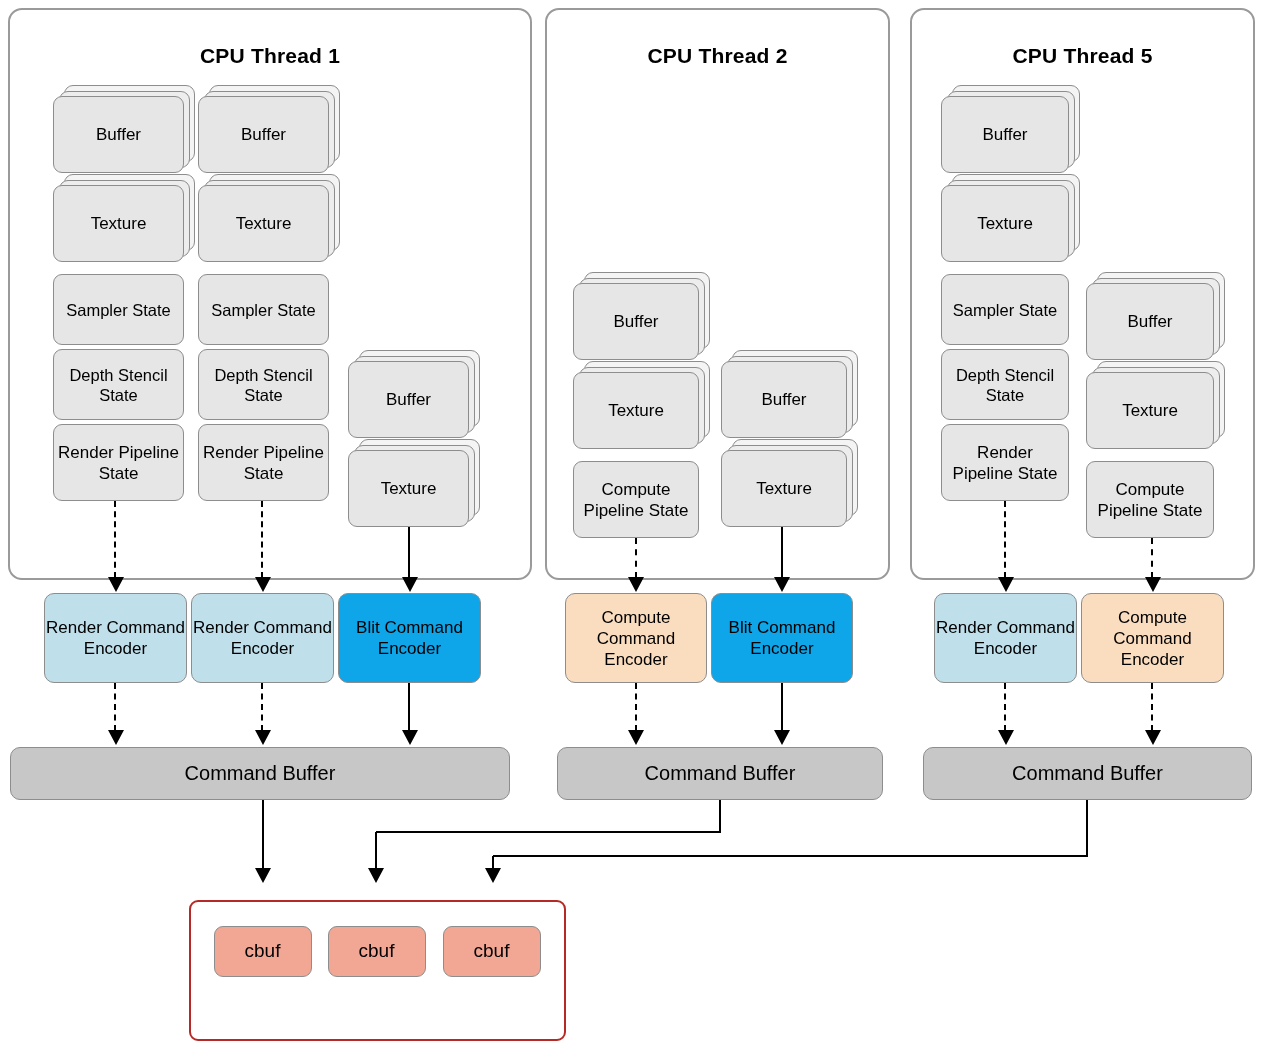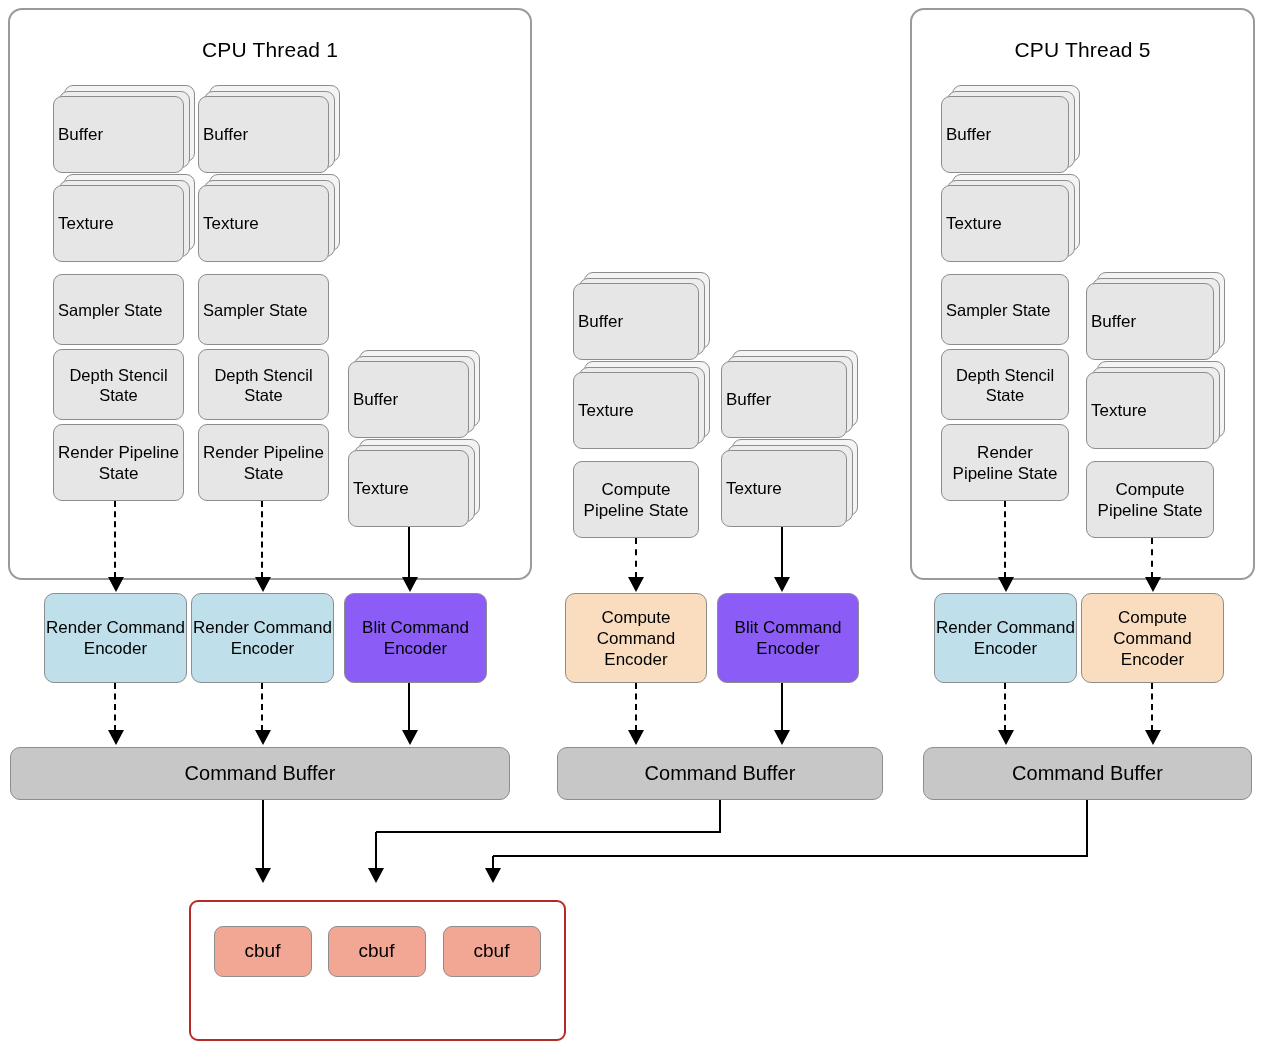--- a/index.html
+++ b/index.html
@@ -18,24 +18,24 @@
   .thread-panel{
     position:absolute;
     border:2px solid #9a9a9a;
     border-radius:14px;
     background:#ffffff;
     box-sizing:border-box;
   }
   .thread-title{
     position:absolute;
     left:0;right:0;
-    top:28px;
+    top:34px;
     text-align:center;
     font-size:21px;
-    font-weight:normal;
+    font-weight:bold;
     letter-spacing:0.2px;
   }
 
   
   .res{
     position:absolute;
     box-sizing:border-box;
   }
   .res .face,
   .res .sh{
@@ -44,20 +44,21 @@
     border:1.6px solid #8d8d8d;
     border-radius:9px;
     background:#e6e6e6;
   }
   .res .sh{background:#ededed;}
   .res .sh2{background:#f4f4f4;}
   .res .face{
     left:0;
     display:flex;
     align-items:center;
+    justify-content:center;
     text-align:center;
     background:#e6e6e6;
   }
   .res .lbl{
     font-size:17px;
     line-height:21px;
     padding:0 4px;
   }
   .res.small .lbl{font-size:16.5px;line-height:20px;}
 
@@ -69,21 +70,21 @@
     border-radius:10px;
     display:flex;
     align-items:center;
     justify-content:center;
     text-align:center;
     font-size:17px;
     line-height:21px;
   }
   .enc.render{background:#bfdfeb;}
   .enc.compute{background:#fadcbf;}
-  .enc.blit{background:#8b5cf6;margin-left:6px;}
+  .enc.blit{background:#0ea5e9;}
 
   
   .cbuf-bar{
     position:absolute;
     box-sizing:border-box;
     border:1.6px solid #8d8d8d;
     border-radius:10px;
     background:#c7c7c7;
     display:flex;
     align-items:center;
@@ -230,20 +231,23 @@
     </div>
     <div class="vline dashed" style="left: 261.2px; top: 683px; height: 48px;"></div>
     <div class="arrowhead" style="left: 254.5px; top: 730px;"></div>
     <div class="enc blit" style="left: 338px; top: 593px; width: 143px; height: 90px;">
       <div>Blit Command Encoder</div>
     </div>
     <div class="vline" style="left: 408.2px; top: 683px; height: 48px;"></div>
     <div class="arrowhead" style="left: 401.5px; top: 730px;"></div>
     <div class="cbuf-bar" style="left: 10px; top: 747px; width: 500px; height: 53px;">
       <div>Command Buffer</div>
+    </div>
+    <div class="thread-panel" style="left: 545px; top: 8px; width: 345px; height: 572px;">
+      <div class="thread-title">CPU Thread 2</div>
     </div>
     <div class="res" style="left: 573px; top: 272px; width: 137px; height: 88px;">
       <div class="sh sh2" style="left: 11px; top: 0px; width: 126px; height: 77px;"></div>
       <div class="sh" style="left: 5.5px; top: 5.5px; width: 126px; height: 77px;"></div>
       <div class="face" style="left: 0px; top: 11px; width: 126px; height: 77px;">
         <div class="lbl">Buffer</div>
       </div>
     </div>
     <div class="res" style="left: 573px; top: 361px; width: 137px; height: 88px;">
       <div class="sh sh2" style="left: 11px; top: 0px; width: 126px; height: 77px;"></div>

